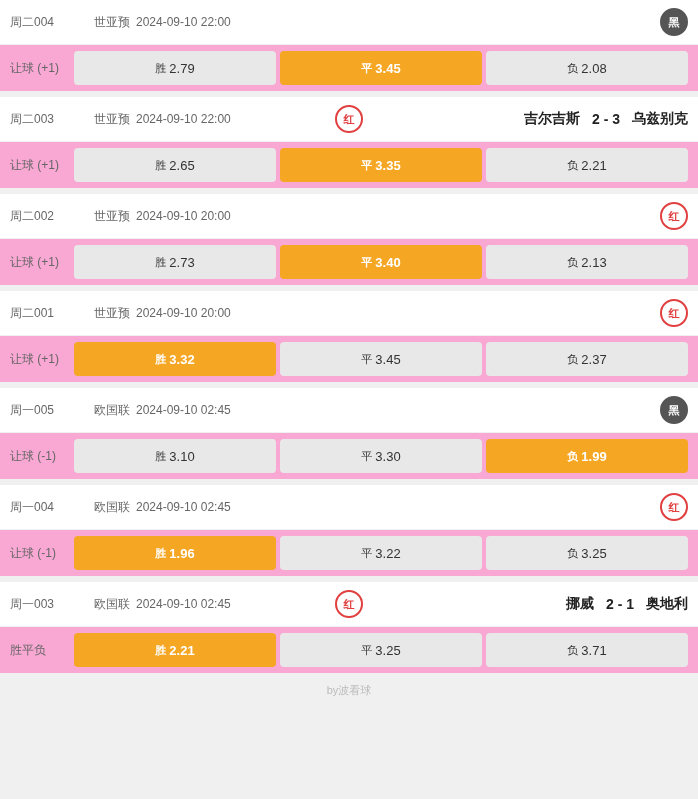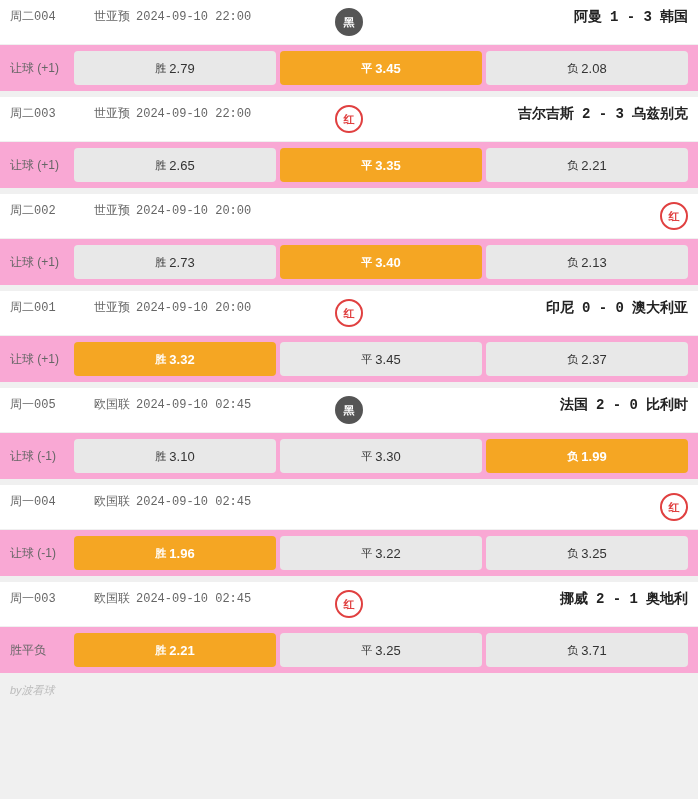--- a/index.html
+++ b/index.html
@@ -13,25 +13,24 @@
     .container {
       width: 698px;
       background: #f0f0f0;
     }
     .match-block {
       background: #fff;
       margin-bottom: 6px;
     }
     .match-header {
       display: flex;
-      align-items: flex-start;
+      align-items: center;
       padding: 8px 10px;
       background: #fff;
       border-bottom: 1px solid #f0f0f0;
-      font-family: Liberation Mono, monospace;
     }
     .match-info {
       display: flex;
       align-items: center;
       gap: 6px;
       flex: 1;
     }
     .match-id {
       color: #666;
       font-size: 12px;
@@ -129,25 +128,20 @@
 
 <div class="container">
 <div class="match-block">
       <div class="match-header">
         <div class="match-info">
           <span class="match-id">周二004</span>
           <span class="match-league">世亚预</span>
           <span class="match-time">2024-09-10 22:00</span>
         </div>
         <div class="badge badge-black">黑</div>
-        <div class="match-teams">
-          <span class="team-name bold">阿曼</span>
-          <span class="score">1 - 3</span>
-          <span class="team-name bold">韩国</span>
-        </div>
       </div>
       <div class="odds-row">
         <div class="odds-label">让球 (+1)</div>
         <div class="odds-btn">
           <span class="odds-type">胜</span>
           <span>2.79</span>
         </div>
         <div class="odds-btn highlighted">
           <span class="odds-type">平</span>
           <span>3.45</span>
@@ -214,25 +208,20 @@
       </div>
     </div>
     <div class="match-block">
       <div class="match-header">
         <div class="match-info">
           <span class="match-id">周二001</span>
           <span class="match-league">世亚预</span>
           <span class="match-time">2024-09-10 20:00</span>
         </div>
         <div class="badge badge-red">红</div>
-        <div class="match-teams">
-          <span class="team-name bold">印尼</span>
-          <span class="score">0 - 0</span>
-          <span class="team-name bold">澳大利亚</span>
-        </div>
       </div>
       <div class="odds-row">
         <div class="odds-label">让球 (+1)</div>
         <div class="odds-btn highlighted">
           <span class="odds-type">胜</span>
           <span>3.32</span>
         </div>
         <div class="odds-btn">
           <span class="odds-type">平</span>
           <span>3.45</span>
@@ -244,25 +233,20 @@
       </div>
     </div>
     <div class="match-block">
       <div class="match-header">
         <div class="match-info">
           <span class="match-id">周一005</span>
           <span class="match-league">欧国联</span>
           <span class="match-time">2024-09-10 02:45</span>
         </div>
         <div class="badge badge-black">黑</div>
-        <div class="match-teams">
-          <span class="team-name bold">法国</span>
-          <span class="score">2 - 0</span>
-          <span class="team-name bold">比利时</span>
-        </div>
       </div>
       <div class="odds-row">
         <div class="odds-label">让球 (-1)</div>
         <div class="odds-btn">
           <span class="odds-type">胜</span>
           <span>3.10</span>
         </div>
         <div class="odds-btn">
           <span class="odds-type">平</span>
           <span>3.30</span>
@@ -321,14 +305,14 @@
         <div class="odds-btn">
           <span class="odds-type">平</span>
           <span>3.25</span>
         </div>
         <div class="odds-btn">
           <span class="odds-type">负</span>
           <span>3.71</span>
         </div>
       </div>
     </div>
-    <div style="text-align: left; padding: 4px 10px; color: rgb(187, 187, 187); font-size: 11px; font-style: italic;">by波看球</div>
+    <div style="text-align: center; padding: 4px 10px; color: rgb(187, 187, 187); font-size: 11px;">by波看球</div>
   </div>
 
 </body></html>

